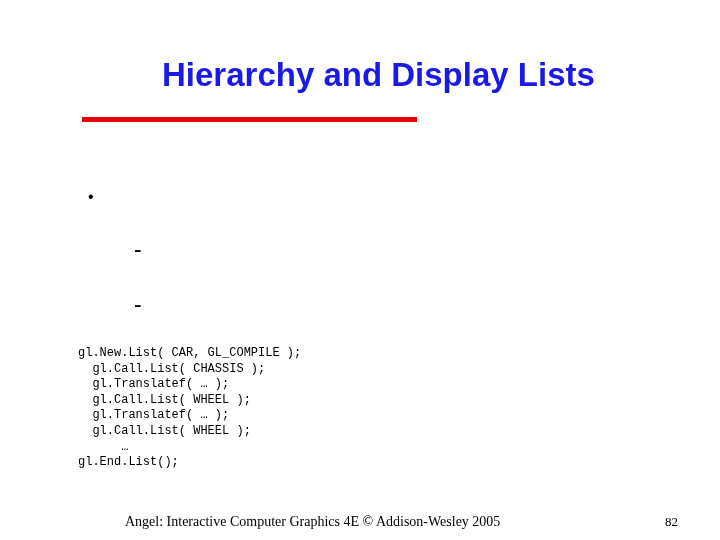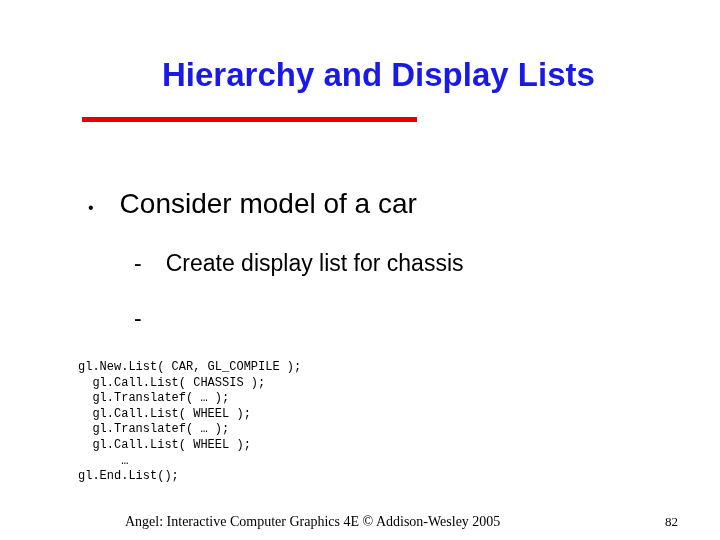--- a/index.html
+++ b/index.html
@@ -63,27 +63,25 @@
 <div class="slide">
 
   <h1 class="title">Hierarchy and Display Lists</h1>
 
   <div class="rule"></div>
 
   <div class="content">
 
     <div class="bullet-row">
       <span class="bullet-dot">•</span>
-      <span class="bullet-text">Consider model of a car</span>
     </div>
 
     <div class="subs">
       <div class="sub-row">
         <span class="sub-dash">-</span>
-        <span>Create display list for chassis</span>
       </div>
       <div class="sub-row">
         <span class="sub-dash">-</span>
       </div>
     </div>
 
     <div class="code">gl.New.List( CAR, GL_COMPILE );
   gl.Call.List( CHASSIS );
   gl.Translatef( … );
   gl.Call.List( WHEEL );

